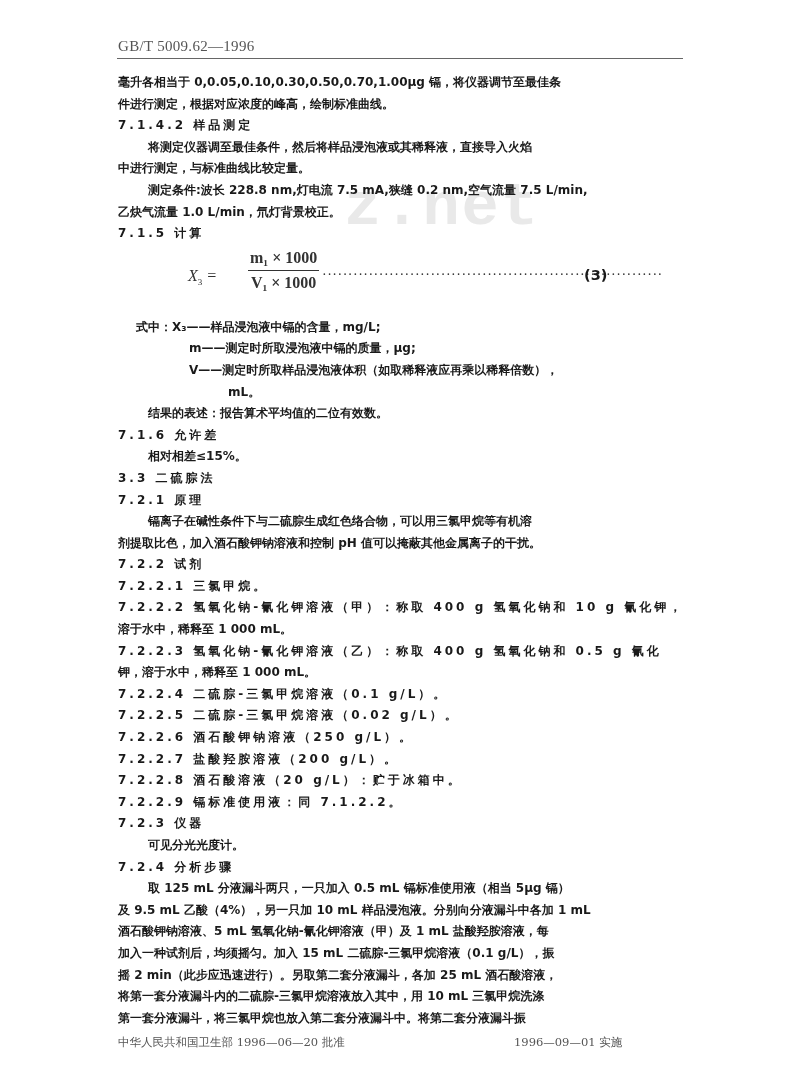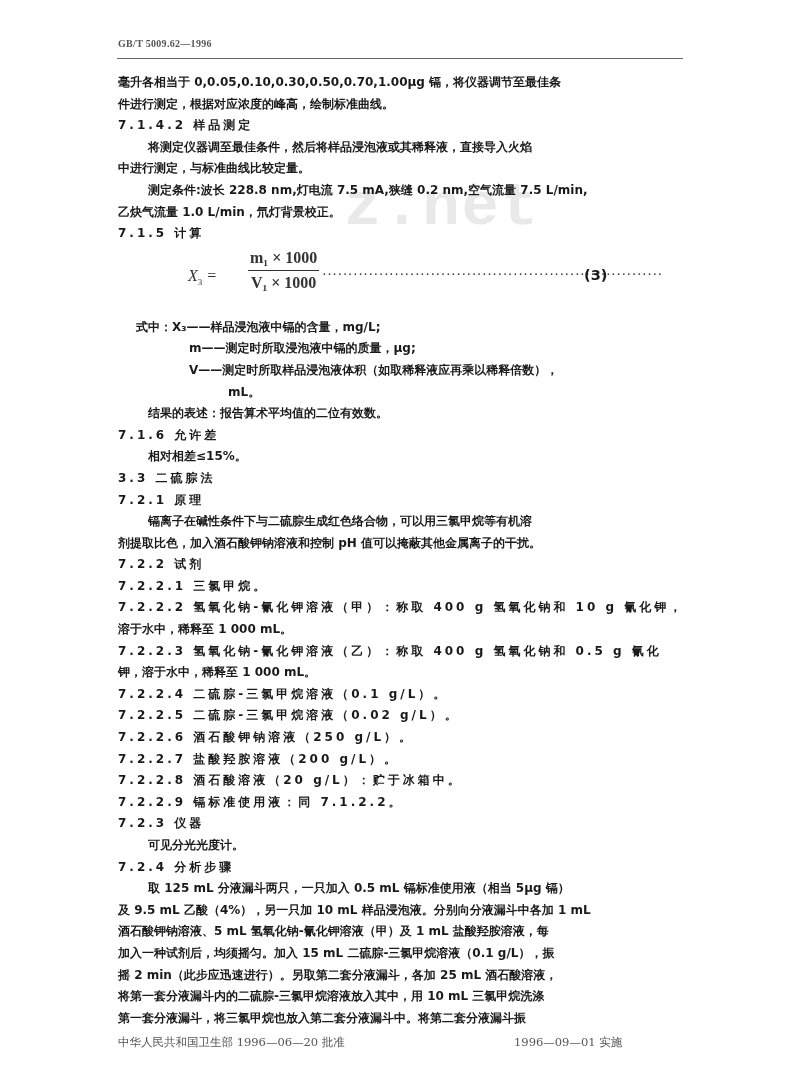--- a/index.html
+++ b/index.html
@@ -1,19 +1,19 @@
 <!DOCTYPE html>
 <html><head>
 <meta charset="utf-8">
 <style>
   html, body { margin:0; padding:0; background:#ffffff; }
   body { width:800px; height:1091px; position:relative; overflow:hidden;
          font-family:"DejaVu Serif", "Liberation Serif", serif; color:#1a1a1a; }
-  .header-code { position:absolute; left:118px; top:38px; font-size:10px; color:#555;
-                 font-family:"Liberation Serif", serif; letter-spacing:0.3px;font-weight:bold; }
+  .header-code { position:absolute; left:118px; top:38px; font-size:15px; color:#555;
+                 font-family:"Liberation Serif", serif; letter-spacing:0.3px; }
   .header-rule { position:absolute; left:117px; top:58px; width:566px; height:1px; background:#666; }
   .watermark { position:absolute; left:344px; top:145px; font-size:62px; font-weight:bold;
                color:#e9e9e9; font-family:Liberation Mono, monospace; letter-spacing:2px; z-index:0;margin-top:27px; }
   .body { position:absolute; left:118px; top:72px; width:566px; z-index:1; }
   .line { font-size:12px; line-height:21.6px; font-weight:bold; white-space:nowrap;
           font-family:"DejaVu Sans", sans-serif; }
   .indent { padding-left:30px; }
   .sec { letter-spacing:3px; }
   .formula { height:72px; position:relative; font-family:"Liberation Serif", serif; font-weight:normal; }
   .f-lhs { position:absolute; left:70px; top:22px; font-size:16px; font-style:italic; color:#333; }

